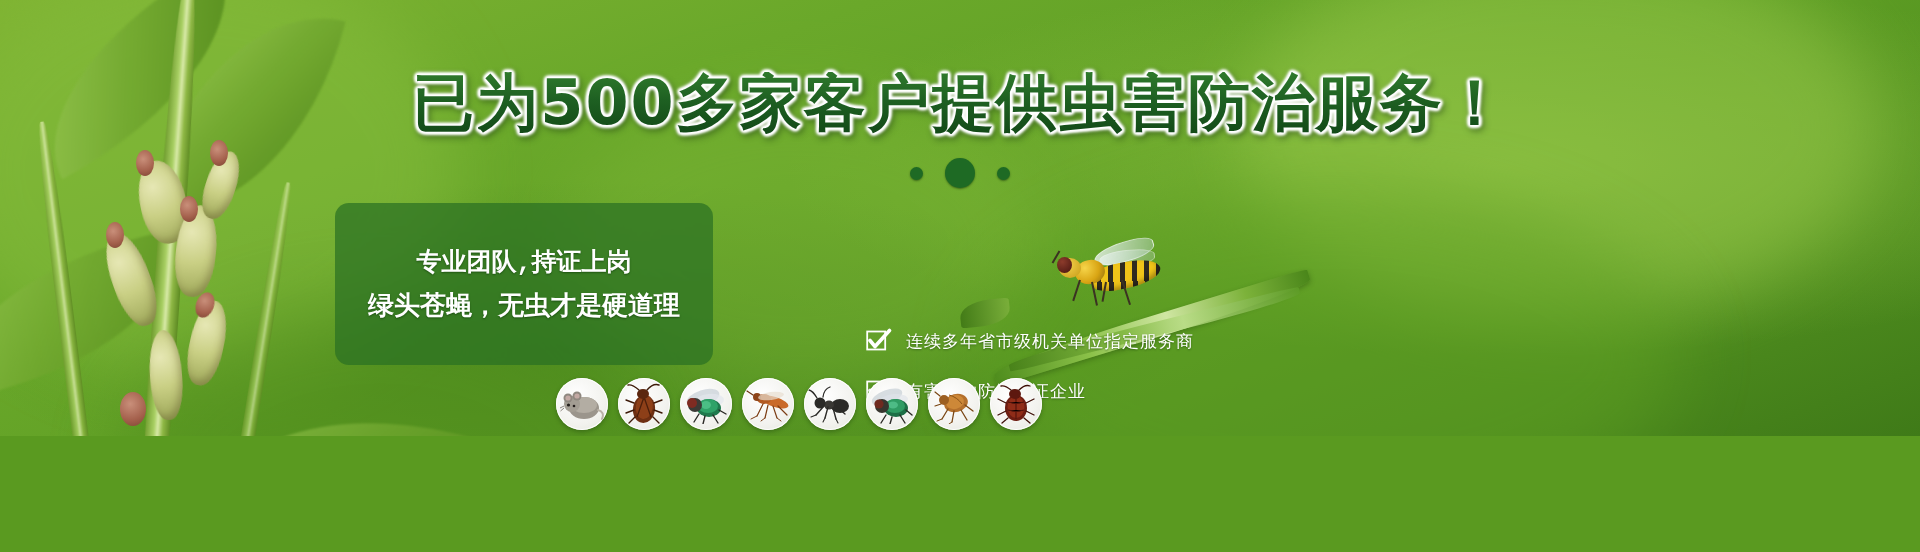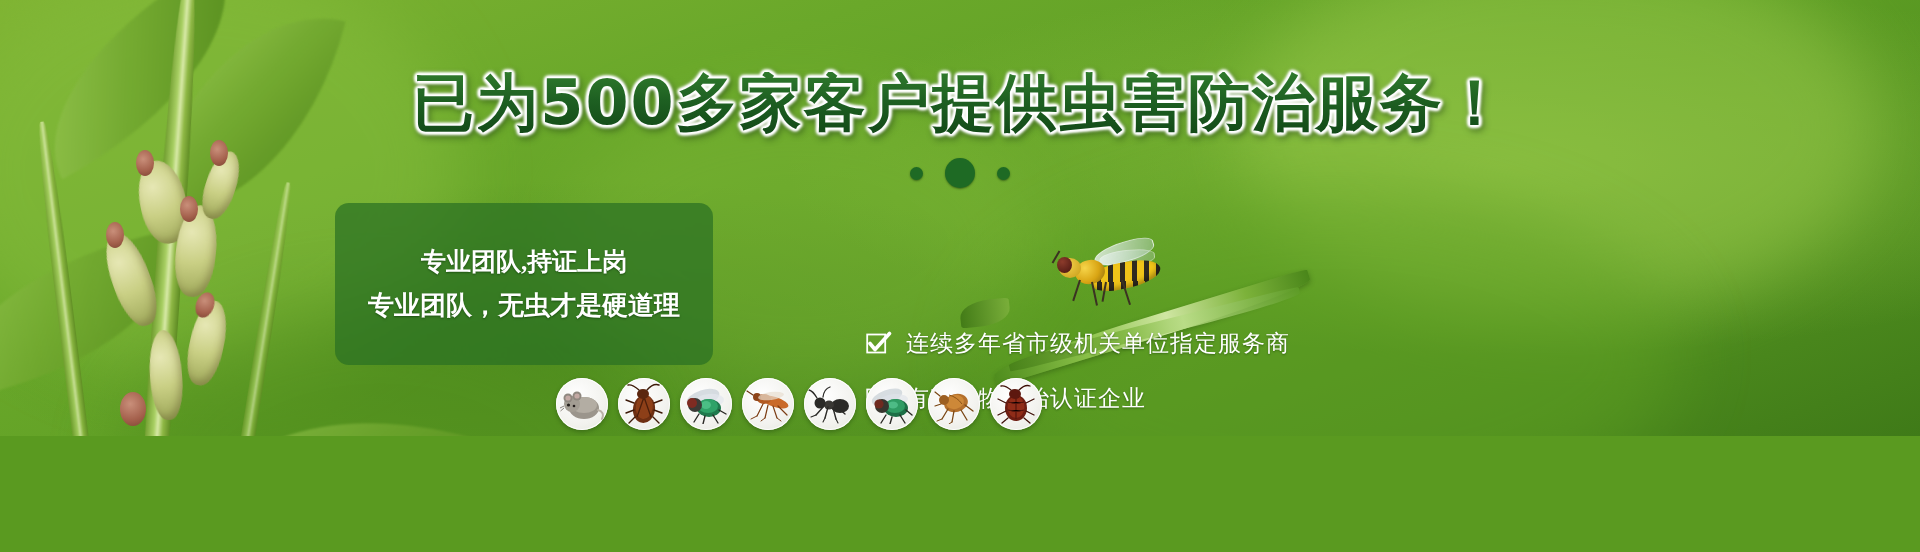--- a/index.html
+++ b/index.html
@@ -240,21 +240,21 @@
     align-items: center;
     justify-content: center;
     gap: 10px;
     backdrop-filter: blur(1px);
   }
   .panel-line {
     color: #ffffff;
     font-weight: bold;
     white-space: nowrap;
     text-shadow: 0 1px 2px rgba(10,45,5,.55);
-    font-family: Liberation Serif, serif;
+    font-family: Liberation Mono, monospace;
   }
   .panel-line.pl1 { font-size: 25px; letter-spacing: 0px; }
   .panel-line.pl2 { font-size: 26px; letter-spacing: 0px; }
   .panel-line.pl3 { font-size: 26px; letter-spacing: 0px; }
 
   
   .checklist {
     position: absolute;
     left: 866px;
     top: 328px;
@@ -268,21 +268,21 @@
     gap: 14px;
   }
   .check-box {
     width: 26px; height: 26px;
     flex: 0 0 26px;
     position: relative;
   }
   .check-box svg { display: block; }
   .check-text {
     color: #ffffff;
-    font-size: 23px;
+    font-size: 17px;
     letter-spacing: 1px;
     white-space: nowrap;
     text-shadow: 0 1px 2px rgba(10,45,5,.45);
     font-family: "DejaVu Sans", "Liberation Sans", sans-serif;
   }
 
   
   .pests {
     position: absolute;
     left: 556px;
@@ -368,21 +368,21 @@
   <div class="headline">已为500多家客户提供虫害防治服务！</div>
 
   <div class="dots">
     <span class="dot small"></span>
     <span class="dot big"></span>
     <span class="dot small"></span>
   </div>
 
   <div class="panel">
     <div class="panel-line pl1">专业团队,持证上岗</div>
-    <div class="panel-line pl2">专业团队，无虫才是硬道理</div>
+    <div class="panel-line pl2">绿头苍蝇，无虫才是硬道理</div>
   </div>
 
   <div class="checklist">
 
     <div class="check-row">
       <span class="check-box">
         <svg width="26" height="26" viewBox="0 0 26 26" aria-hidden="true">
           <rect x="1.2" y="3.5" width="18" height="18" fill="none" stroke="#ffffff" stroke-width="1.8"></rect>
           <path d="M4 12.5 L9 18.5 L23.5 2.5" fill="none" stroke="#ffffff" stroke-width="3.6" stroke-linecap="round" stroke-linejoin="round"></path>
         </svg>

